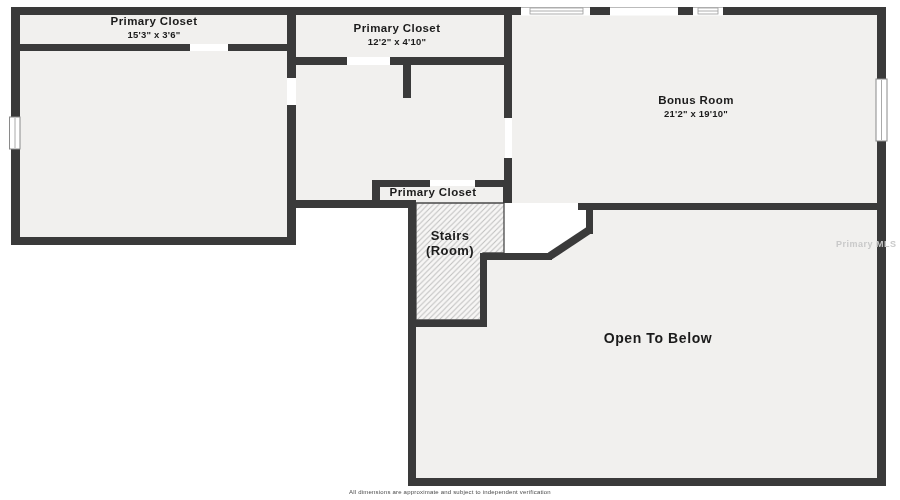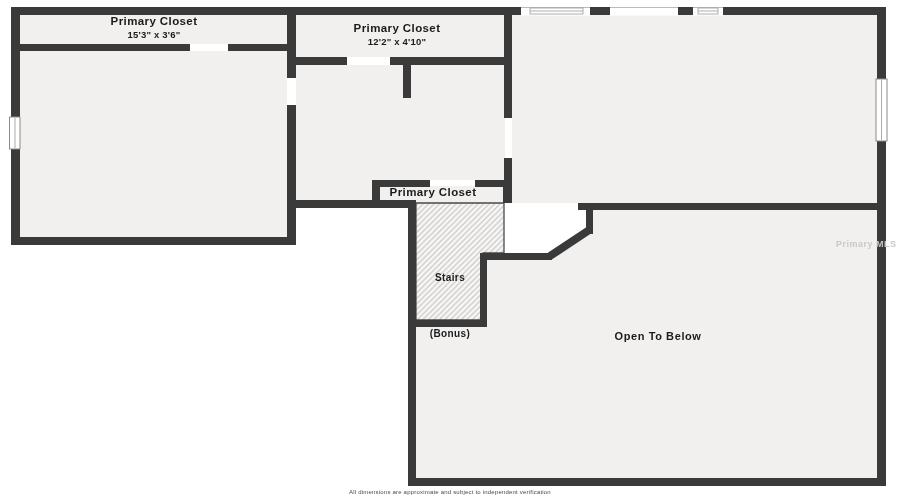--- a/index.html
+++ b/index.html
@@ -7,22 +7,22 @@
     position:relative;width:900px;height:500px;background:#ffffff;
     overflow:hidden;font-family:"Liberation Sans",sans-serif;border-radius:13px;
   }
   .stage svg{position:absolute;left:0;top:0;}
   .room-label{
     position:absolute;text-align:center;transform:translateX(-50%);
     color:#1b1b1b;line-height:1.18;white-space:nowrap;z-index:2;
   }
   .room-title{display:block;font-weight:bold;font-size:11.5px;letter-spacing:0.4px;}
   .room-dims{display:block;font-weight:bold;font-size:9.5px;letter-spacing:0.2px;}
-  .small .room-title{font-size:10px;margin-top:44px;}
-  .big .room-title{font-size:11px;letter-spacing:0.6px;}
+  .small .room-title{font-size:13px;}
+  .big .room-title{font-size:14px;letter-spacing:0.6px;}
   .footer{
     position:absolute;top:489px;left:0;width:900px;text-align:center;
     font-size:6px;color:#4a4a4a;z-index:2;letter-spacing:0.2px;
   }
   .watermark{
     position:absolute;top:239px;left:836px;font-size:9px;font-weight:bold;
     color:#c9c9c9;letter-spacing:0.5px;z-index:3;
   }
 </style>
 </head>
@@ -121,28 +121,32 @@
     <span class="room-dims">15'3" x 3'6"</span>
   </div>
 
   <div class="room-label" style="left:397px;top:22px;">
     <span class="room-title">Primary Closet</span>
     <span class="room-dims">12'2" x 4'10"</span>
   </div>
 
 
 
+  <div class="room-label" style="left:696px;top:94px;">
+    <span class="room-title">Bonus Room</span>
+    <span class="room-dims">21'2" x 19'10"</span>
+  </div>
 
   <div class="room-label" style="left:433px;top:186px;">
     <span class="room-title">Primary Closet</span>
   </div>
 
   <div class="room-label small" style="left:450px;top:228px;">
     <span class="room-title">Stairs</span>
-    <span class="room-title">(Bonus)</span>
+    <span class="room-title">(Room)</span>
   </div>
 
   <div class="room-label big" style="left:658px;top:330px;">
     <span class="room-title">Open To Below</span>
   </div>
 
   <div class="watermark">Primary MLS</div>
 
   <div class="footer">All dimensions are approximate and subject to independent verification</div>
 

